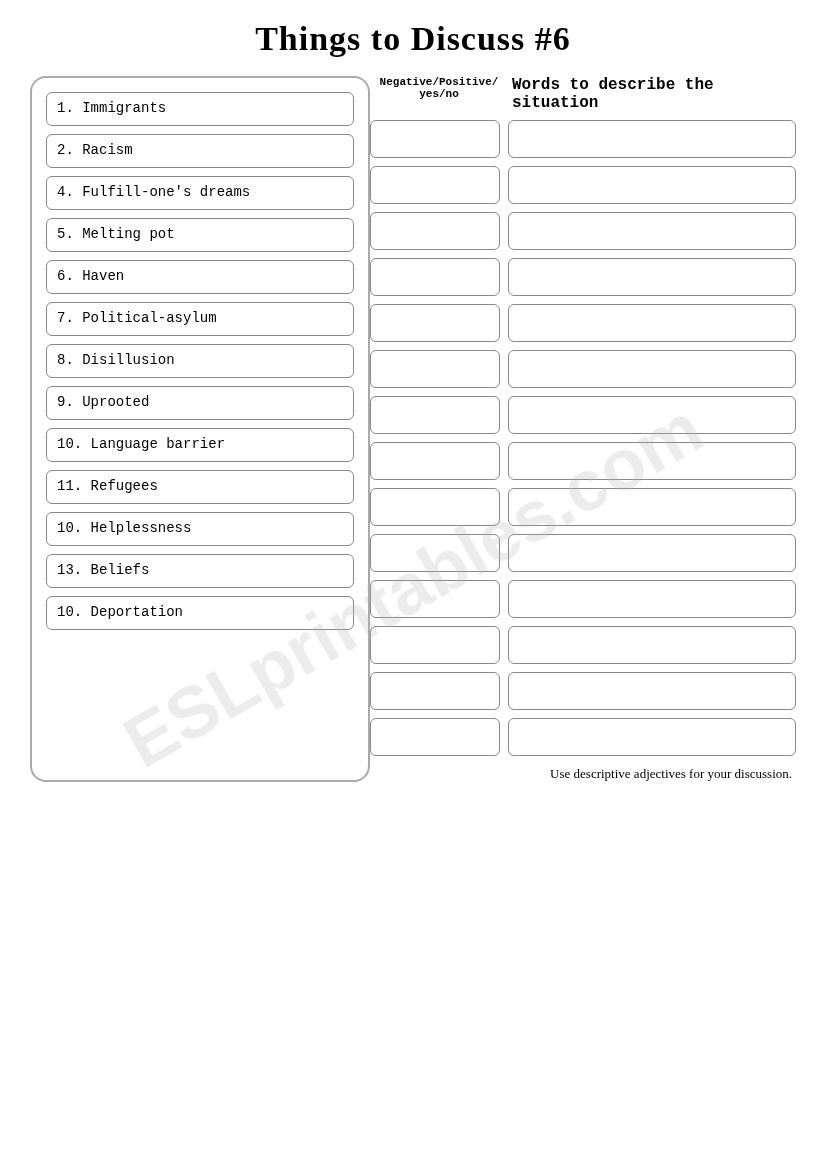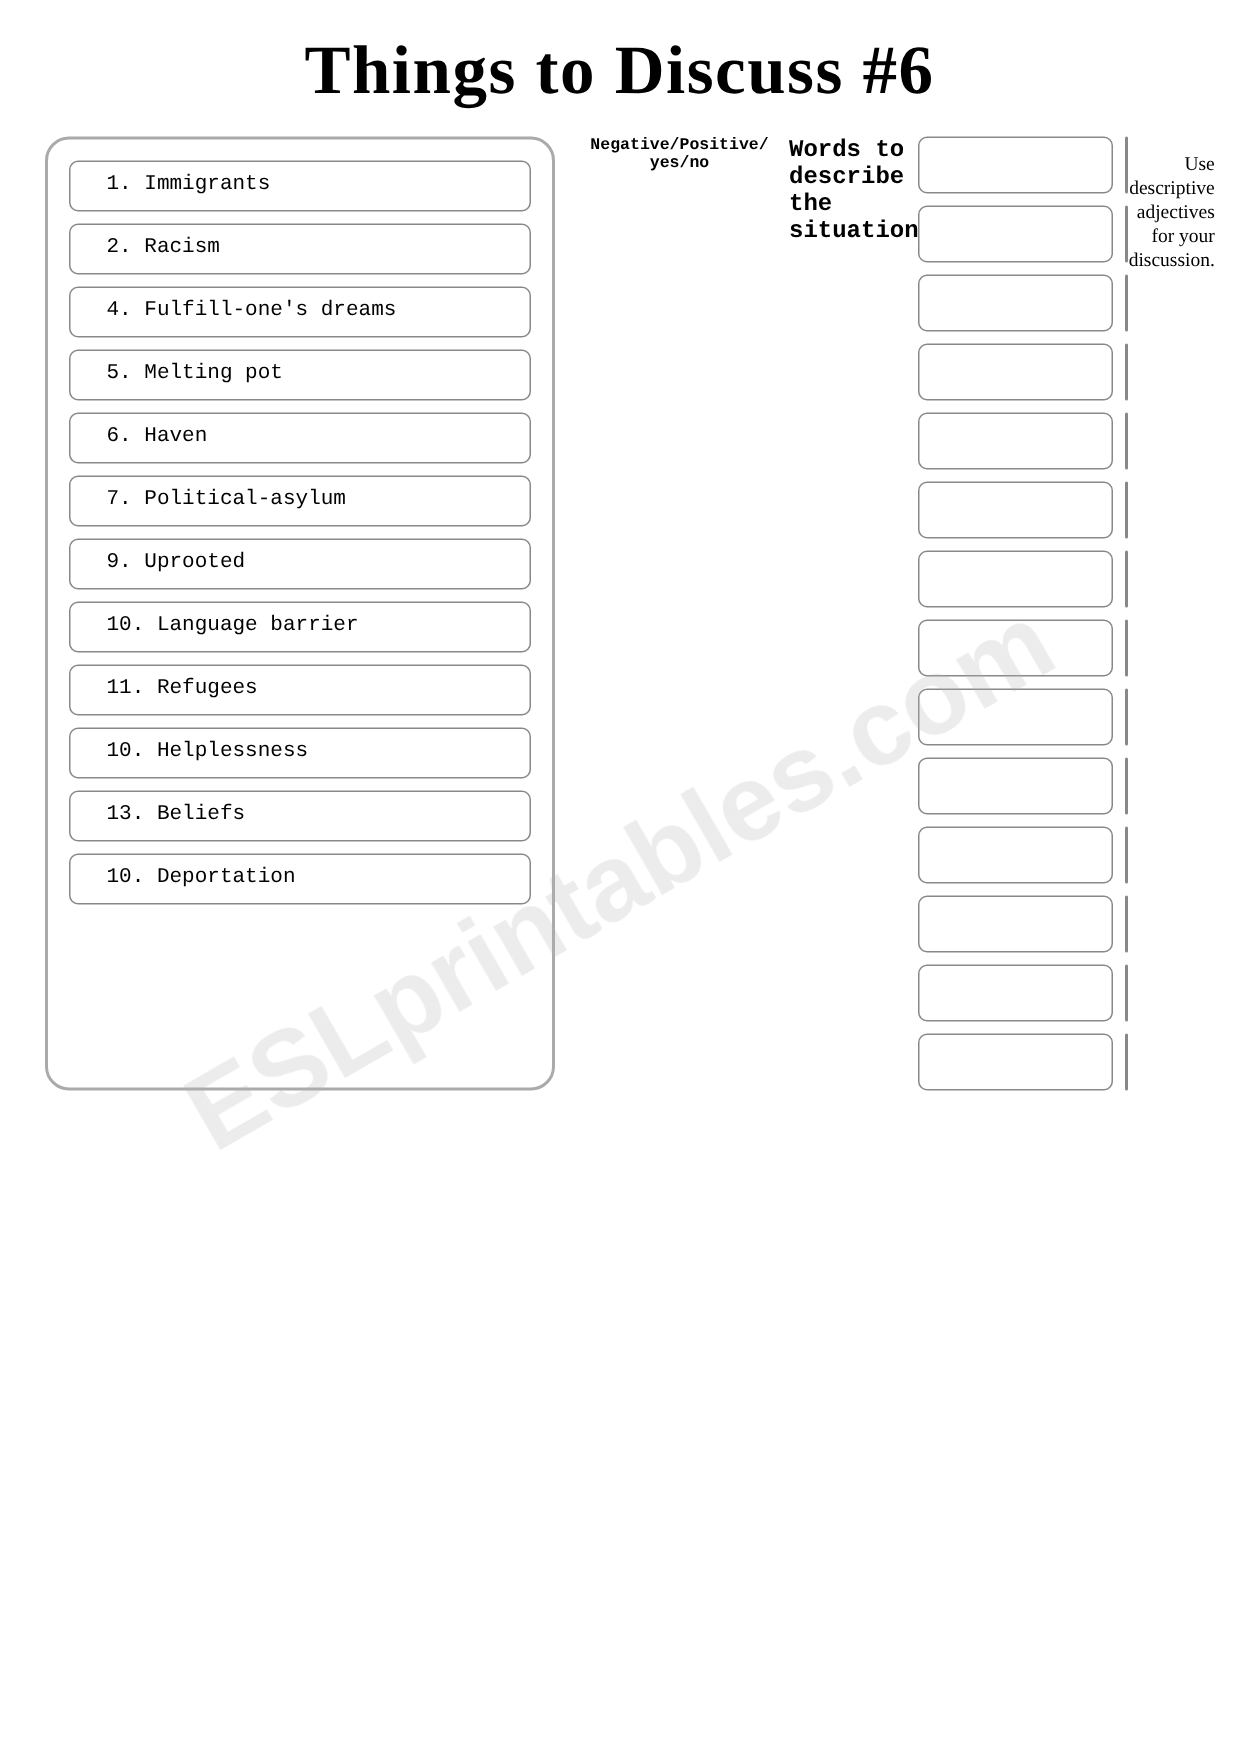--- a/index.html
+++ b/index.html
@@ -11,21 +11,21 @@
     body {
       background: #ffffff;
       font-family: 'Courier New', Courier, monospace;
       width: 826px;
       min-height: 1169px;
       padding: 20px 30px;
     }
 
     .page-title {
       text-align: center;
-      font-size: 46px;
+      font-size: 34px;
       font-family: 'Comic Sans MS', 'Chalkboard SE', cursive;
       font-weight: bold;
       margin-bottom: 18px;
       letter-spacing: 1px;
     }
 
     .main-content {
       display: flex;
       gap: 0;
       width: 100%;
@@ -40,33 +40,32 @@
       padding: 14px 14px;
       display: flex;
       flex-direction: column;
       gap: 8px;
       background: #fff;
     }
 
     .term-box {
       border: 1.5px solid #888;
       border-radius: 6px;
-      padding: 7px 24px;
+      padding: 7px 10px;
       font-size: 14px;
       font-family: 'Courier New', Courier, monospace;
       background: #fff;
       min-height: 34px;
     }
 
     
     .right-panel {
       flex: 1;
       display: flex;
-      flex-direction: row;
-      padding-left: 14px;
+      flex-direction: column;
     }
 
     .right-header {
       display: flex;
       gap: 8px;
       margin-bottom: 8px;
       padding-left: 4px;
     }
 
     .header-neg {
@@ -148,20 +147,21 @@
 <div class="main-content">
 
   <div class="left-panel">
 
   <div class="term-box">1. Immigrants</div>
       <div class="term-box">2. Racism</div>
       <div class="term-box">4. Fulfill-one's dreams</div>
       <div class="term-box">5. Melting pot</div>
       <div class="term-box">6. Haven</div>
       <div class="term-box">7. Political-asylum</div>
+      <div class="term-box">8. Disillusion</div>
       <div class="term-box">9. Uprooted</div>
       <div class="term-box">10. Language barrier</div>
       <div class="term-box">11. Refugees</div>
       <div class="term-box">10. Helplessness</div>
       <div class="term-box">13. Beliefs</div>
       <div class="term-box">10. Deportation</div>
     </div>
 
   <div class="right-panel">
 

